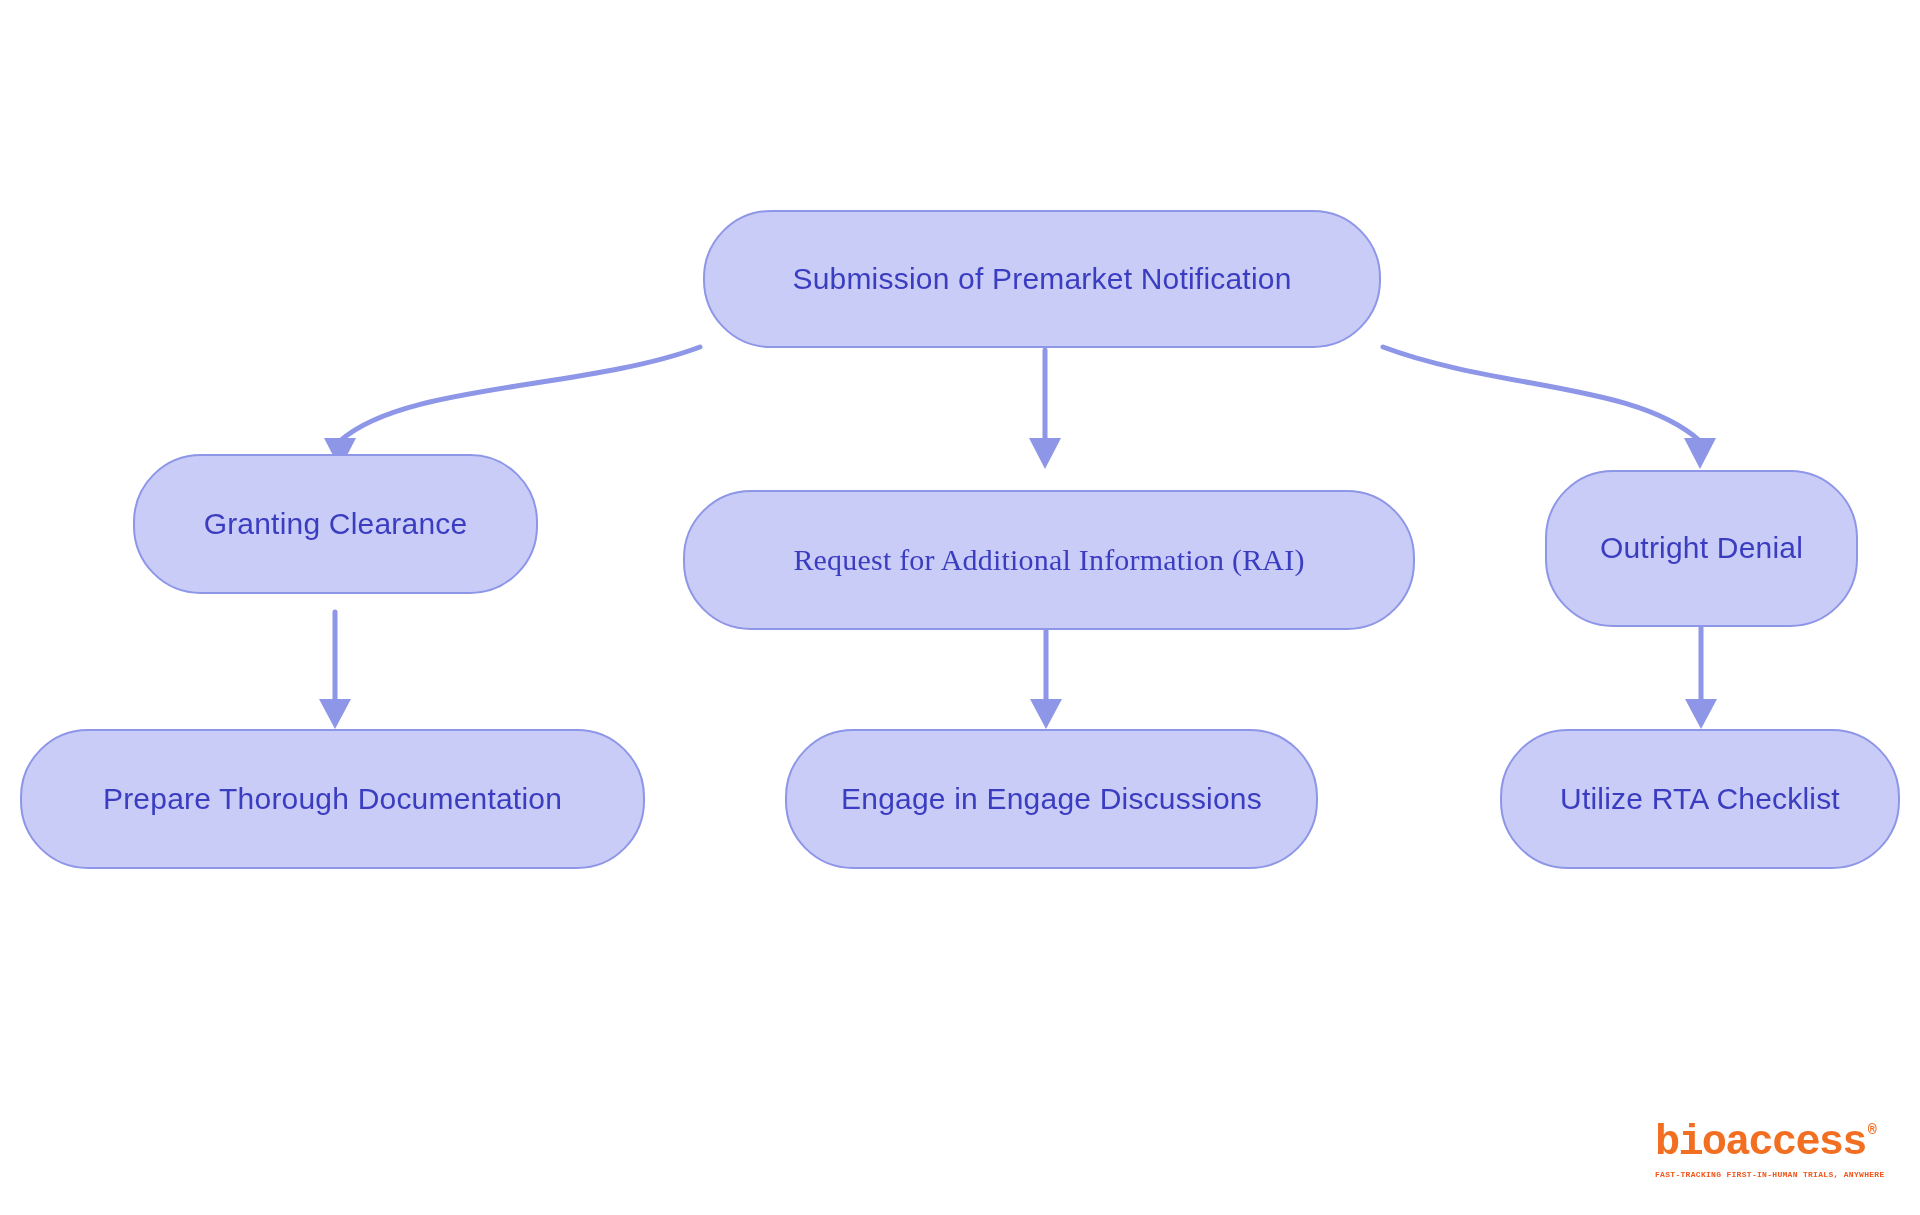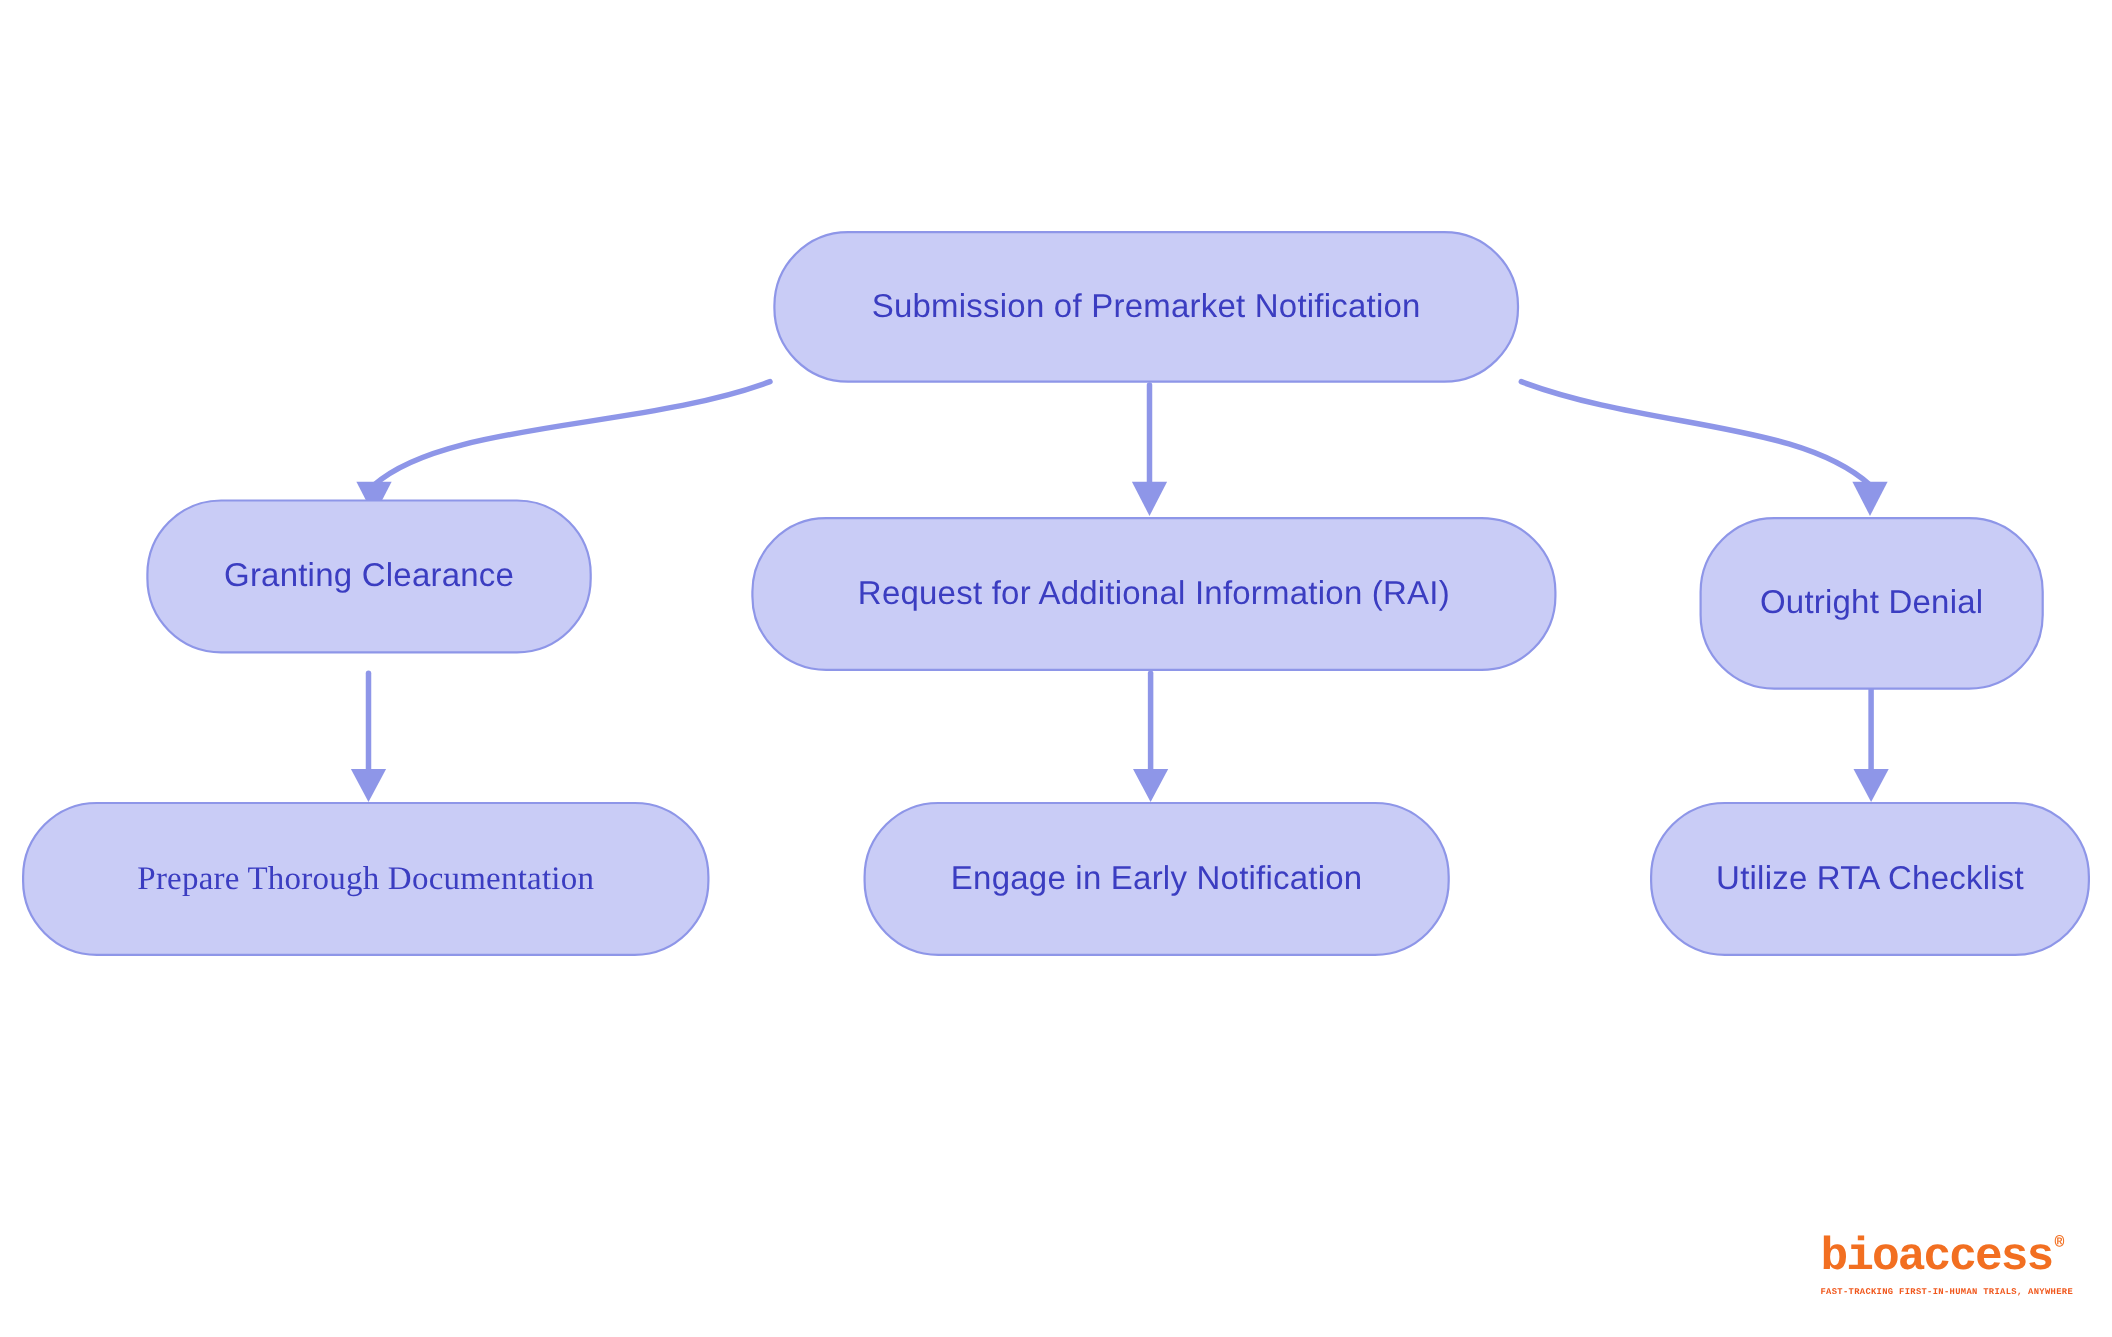--- a/index.html
+++ b/index.html
@@ -131,34 +131,34 @@
   </svg>
 
   <div class="node" style="left:703px; top:210px; width:678px; height:138px;">
     <span class="node-label">Submission of Premarket Notification</span>
   </div>
 
   <div class="node" style="left:133px; top:454px; width:405px; height:140px;">
     <span class="node-label">Granting Clearance</span>
   </div>
 
-  <div class="node" style="left:683px; top:470px; width:732px; height:140px;">
+  <div class="node" style="left:683px; top:490px; width:732px; height:140px;font-family:Liberation Serif, serif;">
     <span class="node-label">Request for Additional Information (RAI)</span>
   </div>
 
   <div class="node" style="left:1545px; top:470px; width:313px; height:157px;">
     <span class="node-label">Outright Denial</span>
   </div>
 
-  <div class="node" style="left:20px; top:729px; width:625px; height:140px;font-family:Liberation Serif, serif;">
+  <div class="node" style="left:20px; top:729px; width:625px; height:140px;">
     <span class="node-label">Prepare Thorough Documentation</span>
   </div>
 
   <div class="node" style="left:785px; top:729px; width:533px; height:140px;">
-    <span class="node-label">Engage in Early Notification</span>
+    <span class="node-label">Engage in Engage Discussions</span>
   </div>
 
   <div class="node" style="left:1500px; top:729px; width:400px; height:140px;">
     <span class="node-label">Utilize RTA Checklist</span>
   </div>
 
   <div class="logo">
     <div class="logo-word"><span>bioaccess</span><span class="logo-reg">®</span></div>
     <div class="logo-tagline">FAST-TRACKING FIRST-IN-HUMAN TRIALS, ANYWHERE</div>
   </div>

